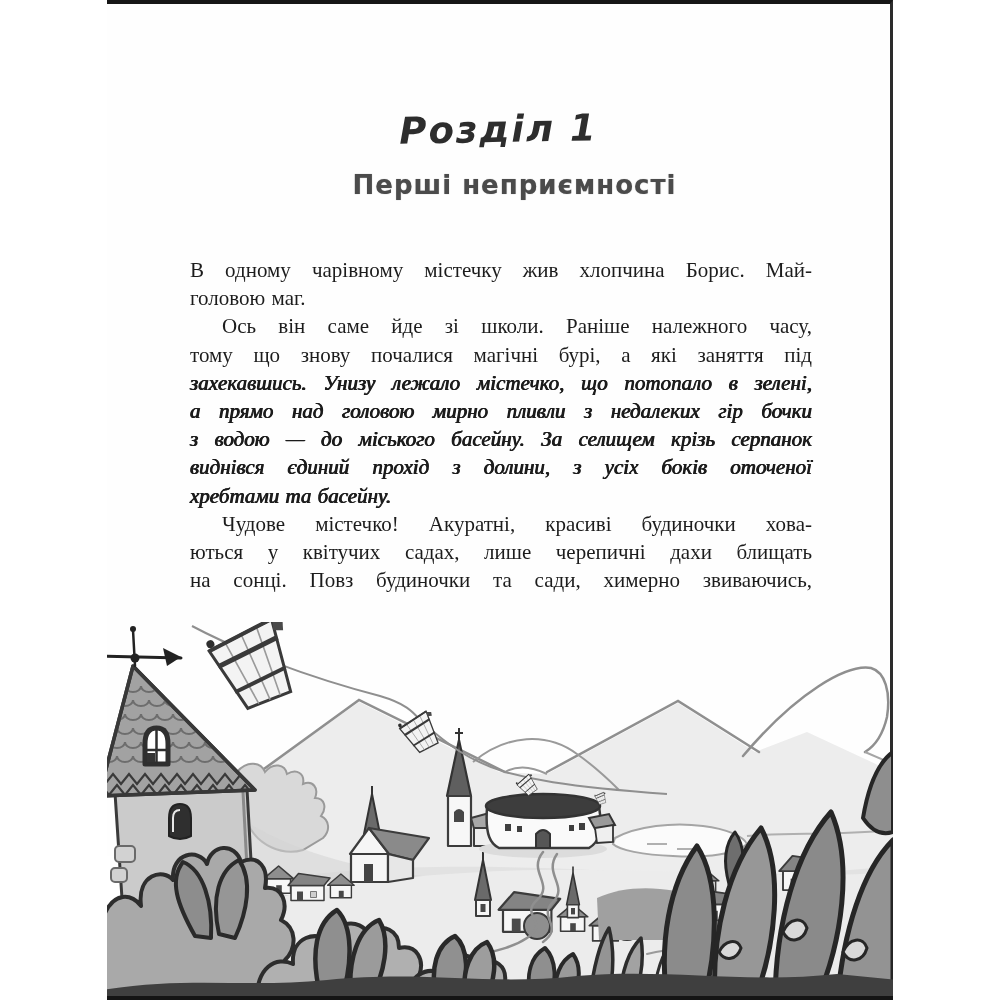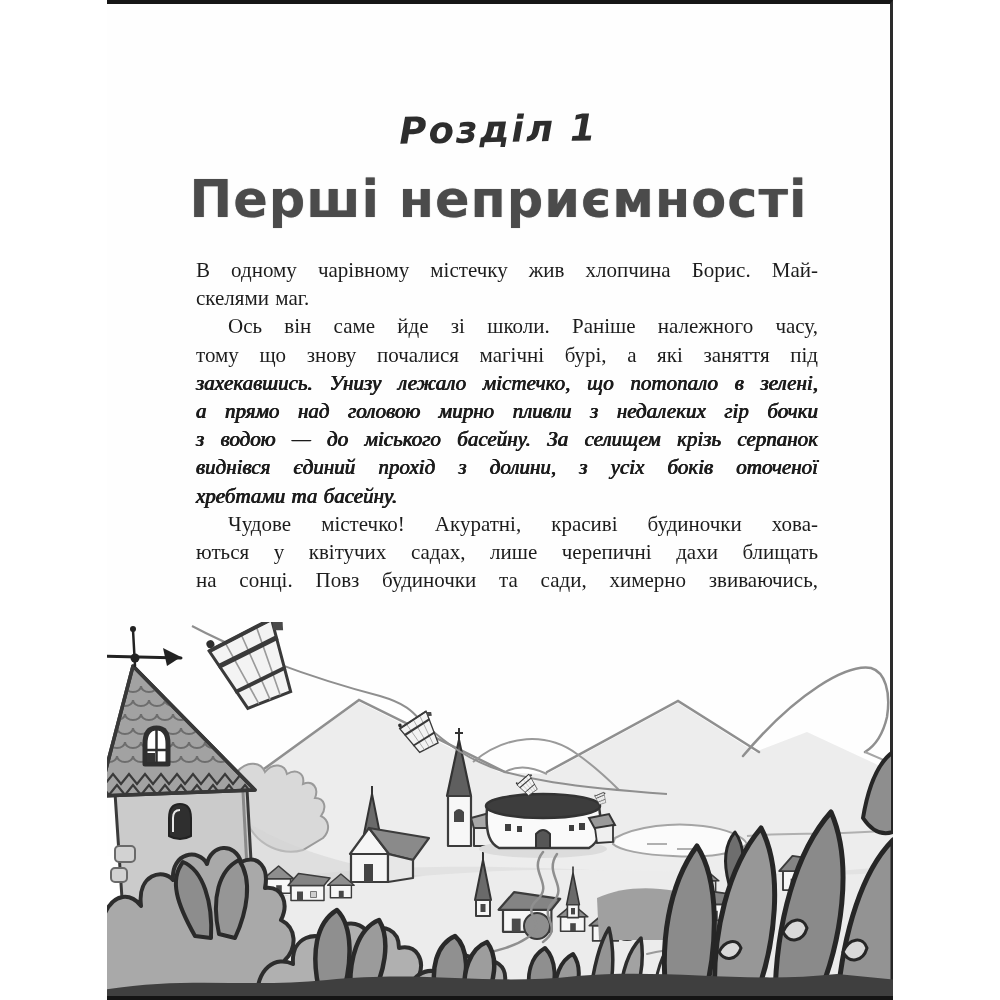--- a/index.html
+++ b/index.html
@@ -4,43 +4,43 @@
 <style>
   html,body{margin:0;padding:0;background:#ffffff;}
   body{width:1000px;height:1000px;overflow:hidden;position:relative;
        font-family:"Liberation Serif", serif;}
   .page{position:absolute;left:107px;top:0;width:786px;height:856px;
         background:#fefefe;border-top:4px solid #161616;border-right:3px solid #2c2c2c;
         box-sizing:border-box;}
   .chapter-title{position:absolute;left:0;top:104px;width:100%;text-align:center;
         font-family:"DejaVu Sans", sans-serif;font-style:italic;font-weight:bold;
         font-size:37px;letter-spacing:2px;color:#2d2d2d;transform:rotate(-1deg);}
-  .chapter-subtitle{position:absolute;left:0;top:166px;width:100%;text-align:center;
+  .chapter-subtitle{position:absolute;left:16px;top:166px;width:100%;text-align:center;
         font-family:"DejaVu Sans", sans-serif;font-weight:bold;
-        font-size:51px;letter-spacing:1px;color:#4b4b4b;text-shadow:0 0 1px #9a9a9a;}
+        font-size:26px;letter-spacing:1px;color:#4b4b4b;text-shadow:0 0 1px #9a9a9a;}
   .bodytext{position:absolute;left:83px;top:252px;width:622px;
-        font-size:21px;line-height:28.2px;color:#1c1c1c;word-spacing:1px;margin-left:6px;}
+        font-size:21px;line-height:28.2px;color:#1c1c1c;word-spacing:1px;}
   .tl{white-space:nowrap;}
   .jl{text-align:justify;text-align-last:justify;white-space:normal;}
   .ind{text-indent:32px;}
   .hv{text-shadow:0.45px 0 currentColor,-0.45px 0 currentColor;font-style:italic;}
   .illustration{position:absolute;left:0;top:618px;width:786px;height:382px;}
 </style>
 </head>
 <body>
 
 <div class="page">
 
   <div class="chapter-title">Розділ 1</div>
   <div class="chapter-subtitle">Перші неприємності</div>
 
   <div class="bodytext">
     <div class="para">
       <div class="tl jl">В одному чарівному містечку жив хлопчина Борис. Май-</div>
-      <div class="tl">скелями маг.</div>
+      <div class="tl">головою маг.</div>
     </div>
     <div class="para">
       <div class="tl jl ind">Ось він саме йде зі школи. Раніше належного часу,</div>
       <div class="tl jl">тому що знову почалися магічні бурі, а які заняття під</div>
       <div class="tl jl hv">захекавшись. Унизу лежало містечко, що потопало в зелені,</div>
       <div class="tl jl hv">а прямо над головою мирно пливли з недалеких гір бочки</div>
       <div class="tl jl hv">з водою — до міського басейну. За селищем крізь серпанок</div>
       <div class="tl jl hv">виднівся єдиний прохід з долини, з усіх боків оточеної</div>
       <div class="tl hv">хребтами та басейну.</div>
     </div>

